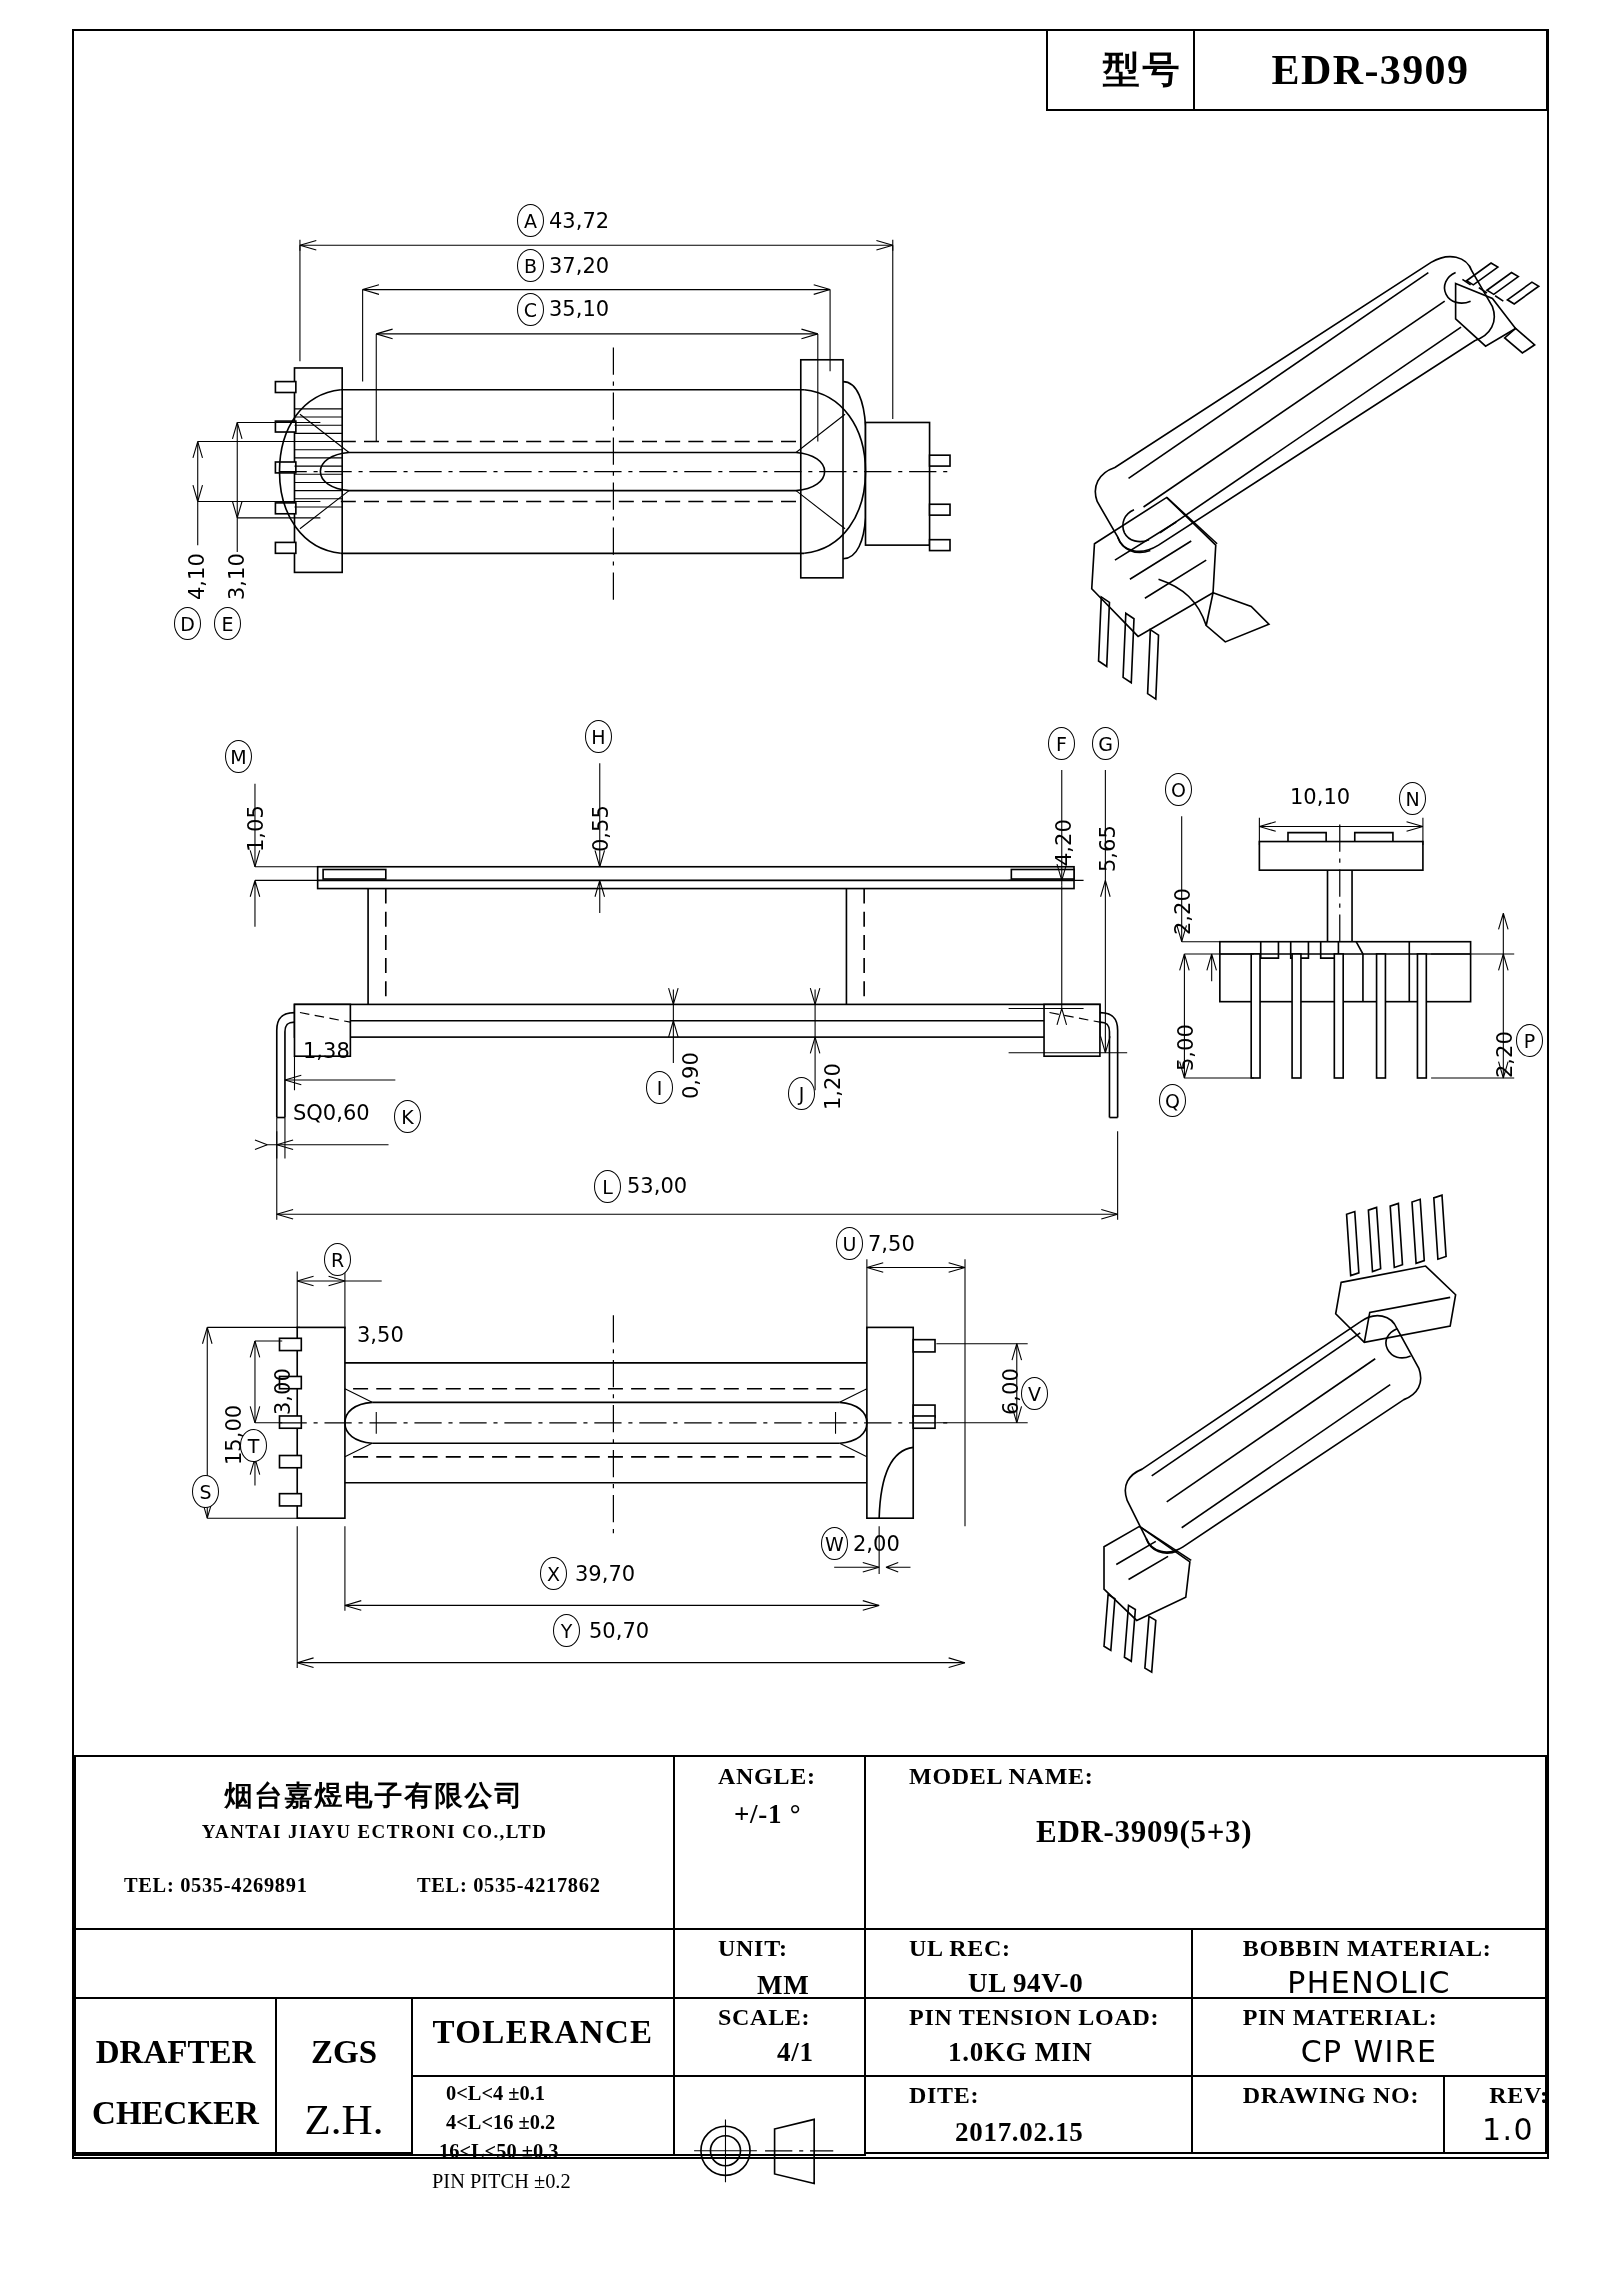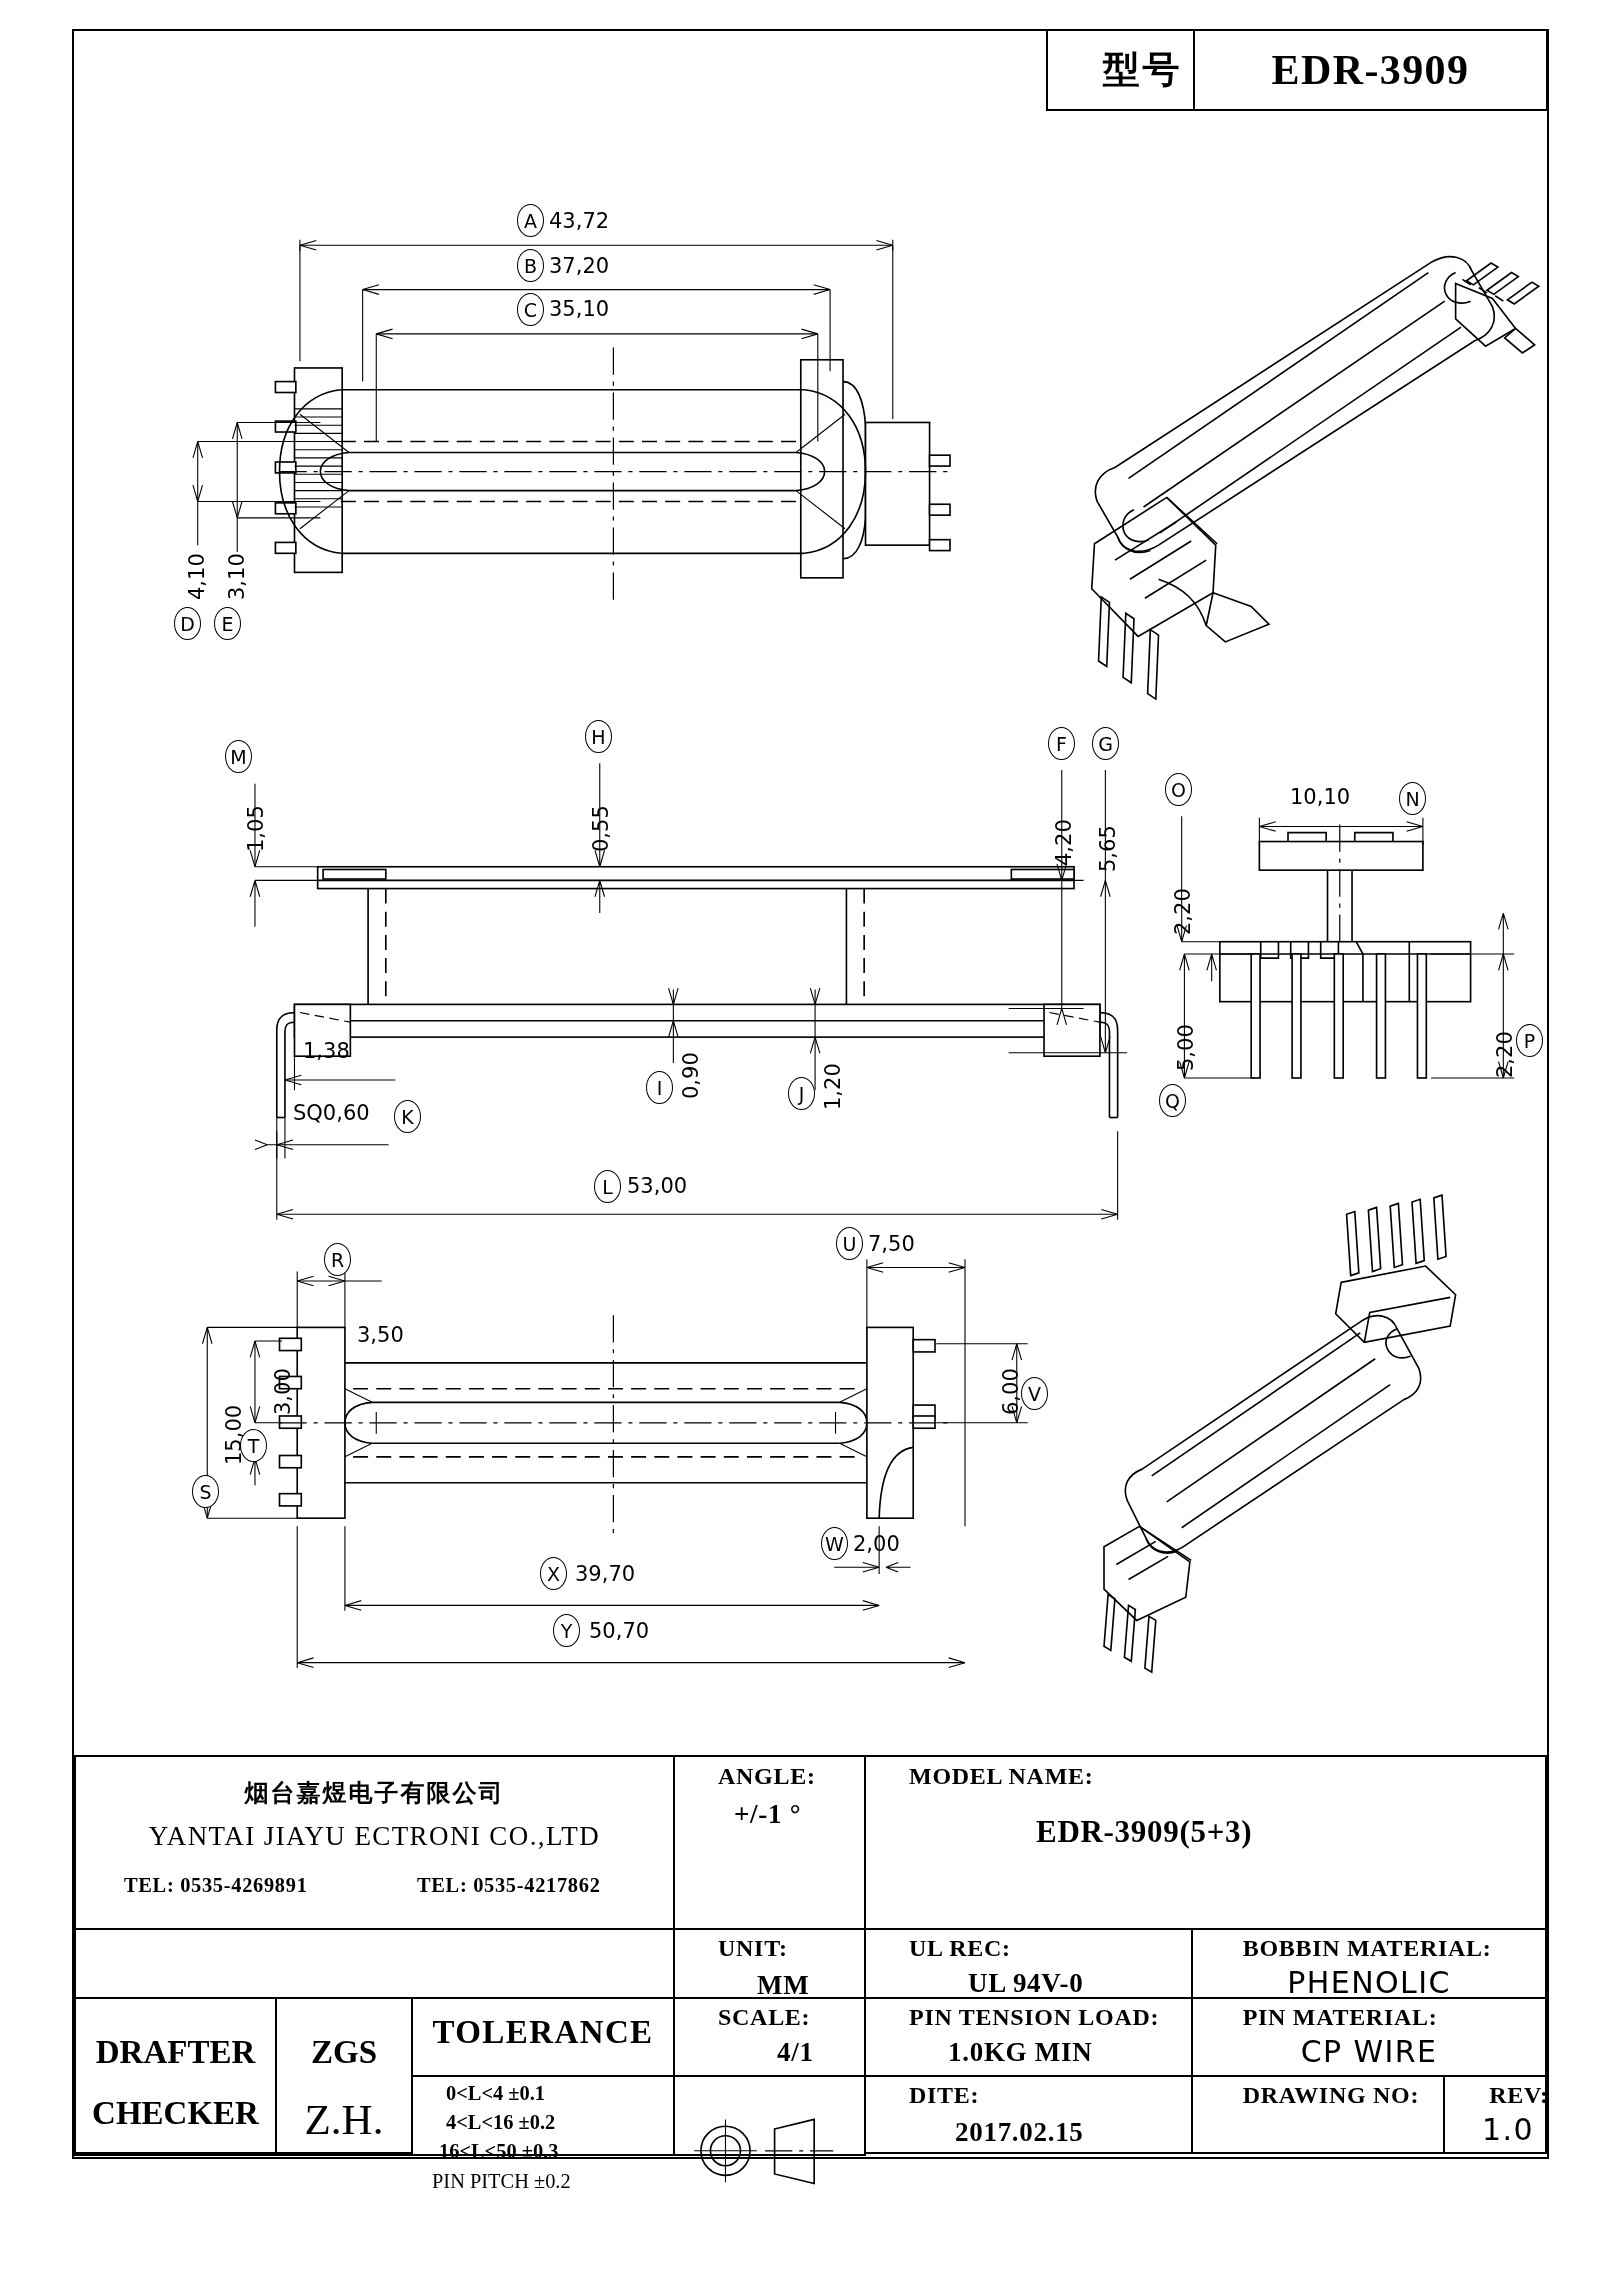--- a/index.html
+++ b/index.html
@@ -33,22 +33,22 @@
 
   
   #tb{position:absolute;left:74px;top:1755px;width:1471px;height:401px;}
   #tb table{border-collapse:collapse;width:100%;height:100%;table-layout:fixed;}
   #tb td{border:2px solid #000;padding:0;vertical-align:top;position:relative;}
   .tl{position:absolute;font-family:"Liberation Serif",serif;white-space:nowrap;}
   .lbl{left:11px;top:5.5px;font-size:24px;font-weight:700;letter-spacing:0.7px;margin-left:32px;}
   .val{font-size:27px;font-weight:700;letter-spacing:0.7px;}
   .thin{font-family:"DejaVu Sans",sans-serif;font-weight:400;letter-spacing:1.4px;text-align:right;}
   .ctr{width:100%;text-align:center;left:0;}
-  .cn{font-family:Liberation Sans, sans-serif;font-weight:700;font-size:24px;letter-spacing:2px;}
-  .en{font-family:"Liberation Serif",serif;font-weight:400;font-size:27px;letter-spacing:1.4px;}
+  .cn{font-family:Liberation Sans, sans-serif;font-weight:700;font-size:28px;letter-spacing:2px;}
+  .en{font-family:"Liberation Serif",serif;font-weight:700;font-size:19px;letter-spacing:1.4px;}
   .tel{font-family:"Liberation Serif",serif;font-weight:700;font-size:20.4px;letter-spacing:0.7px;}
   .big{font-size:31px;font-weight:700;letter-spacing:0.7px;}
   .tolhdr{font-size:33px;font-weight:700;letter-spacing:1.4px;}
   .tolrow{font-size:20.4px;font-weight:700;letter-spacing:0px;}
 </style>
 </head>
 <body>
 
 <div id="sheet">
 

